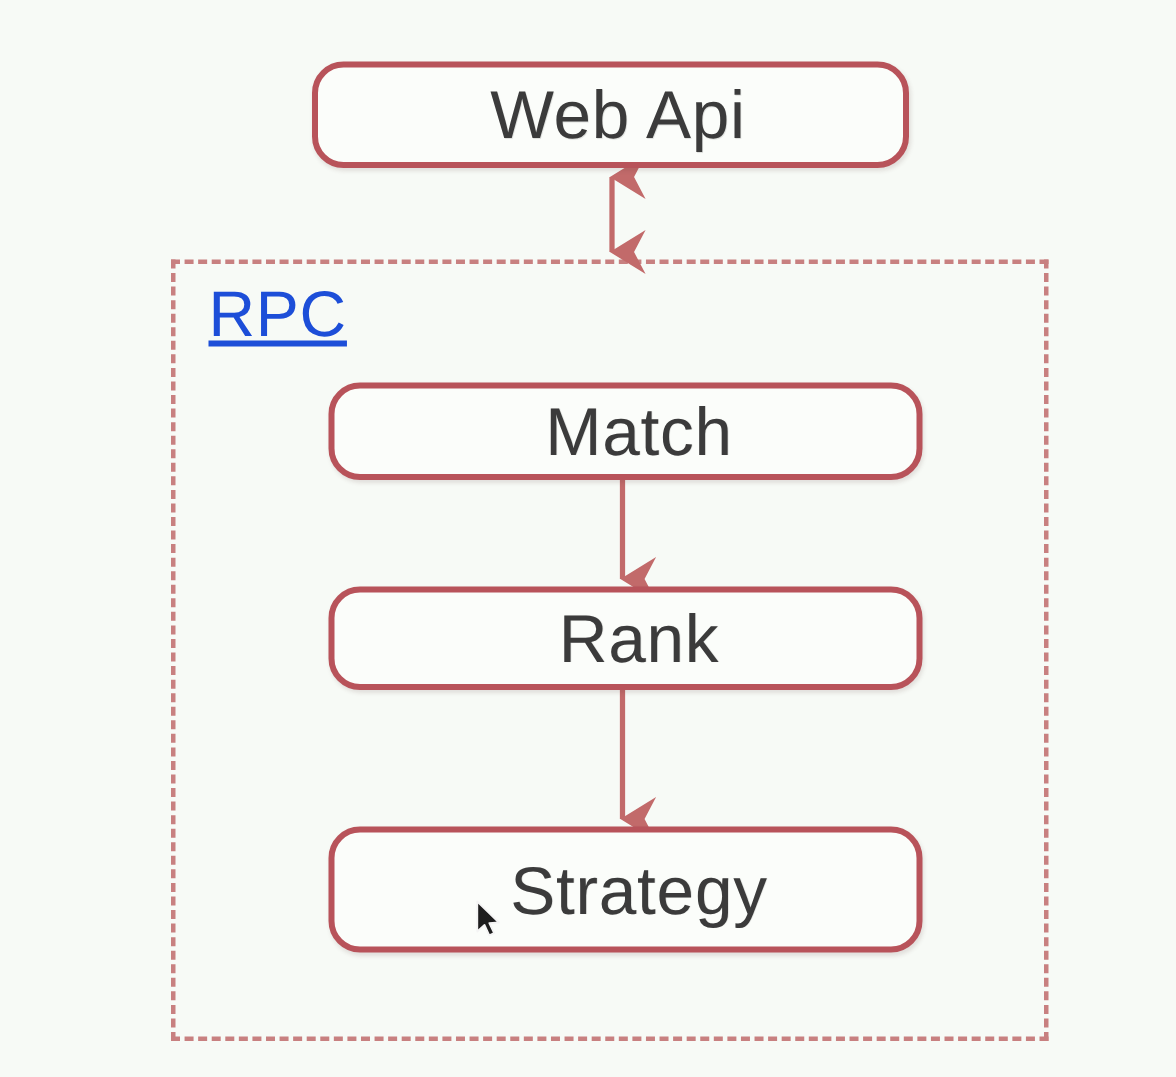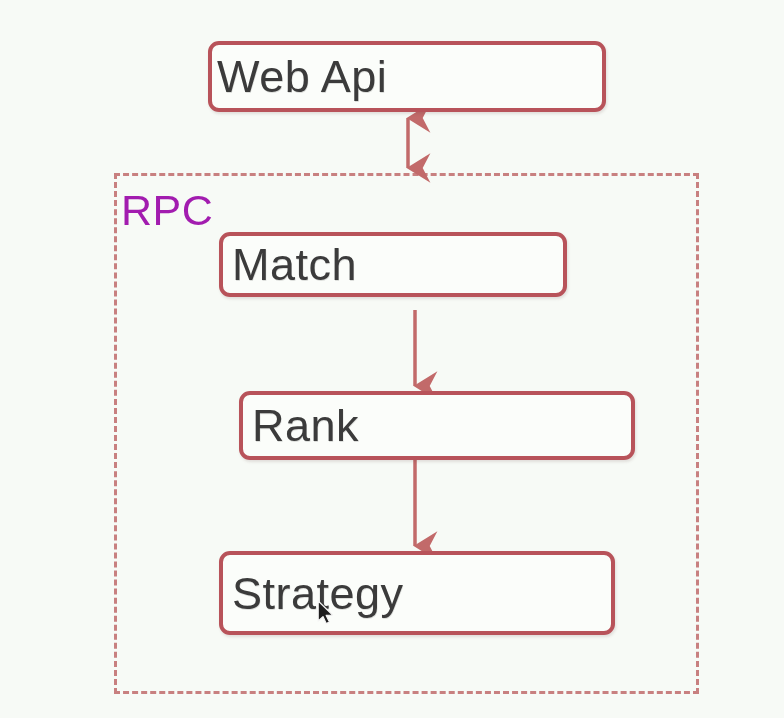--- a/index.html
+++ b/index.html
@@ -19,38 +19,39 @@
     height: 718px;
     background: #f7faf6;
   }
 
   
   .node {
     position: absolute;
     box-sizing: border-box;
     background: #fbfdfa;
     border: 4px solid #b8535a;
-    border-radius: 11px;
+    border-radius: 21px;
     box-shadow: 1px 2px 3px rgba(90, 60, 60, 0.14);
     display: flex;
     align-items: center;
+    justify-content: center;
   }
   .node-label {
     color: #3b3b3b;
     font-size: 45px;
     line-height: 1;
     font-weight: 400;
     letter-spacing: 0.5px;
     white-space: nowrap;
     text-shadow: 0.5px 0.5px 0.5px rgba(0,0,0,0.12);
   }
 
   #node-webapi   { left: 208px; top: 41px;  width: 398px; height: 71px; }
-  #node-match    { left: 219px; top: 232px; width: 348px; height: 65px; }
-  #node-rank     { left: 219px; top: 391px; width: 396px; height: 69px; margin-left: 20px; }
+  #node-match    { left: 219px; top: 255px; width: 396px; height: 65px; }
+  #node-rank     { left: 219px; top: 391px; width: 396px; height: 69px; }
   #node-strategy { left: 219px; top: 551px; width: 396px; height: 84px; }
 
   
   #node-match   .node-label,
   #node-rank    .node-label,
   #node-strategy .node-label { transform: translateX(9px); }
   #node-webapi  .node-label  { transform: translateX(5px); }
 
   
   #rpc-group {
@@ -58,27 +59,28 @@
     left: 114px;
     top: 173px;
     width: 585px;
     height: 521px;
     box-sizing: border-box;
     border: 3px dashed #c88080;
     background: transparent;
   }
   #rpc-group-label {
     position: absolute;
-    left: 121px;
+    left: 139px;
     top: 189px;
     font-size: 43px;
     line-height: 1;
-    color: #a21caf;
+    color: #1d4ed8;
     white-space: nowrap;
     letter-spacing: 0.5px;
+    text-decoration: underline;
   }
 
   
   #connectors {
     position: absolute;
     left: 0;
     top: 0;
     width: 784px;
     height: 718px;
     pointer-events: none;

